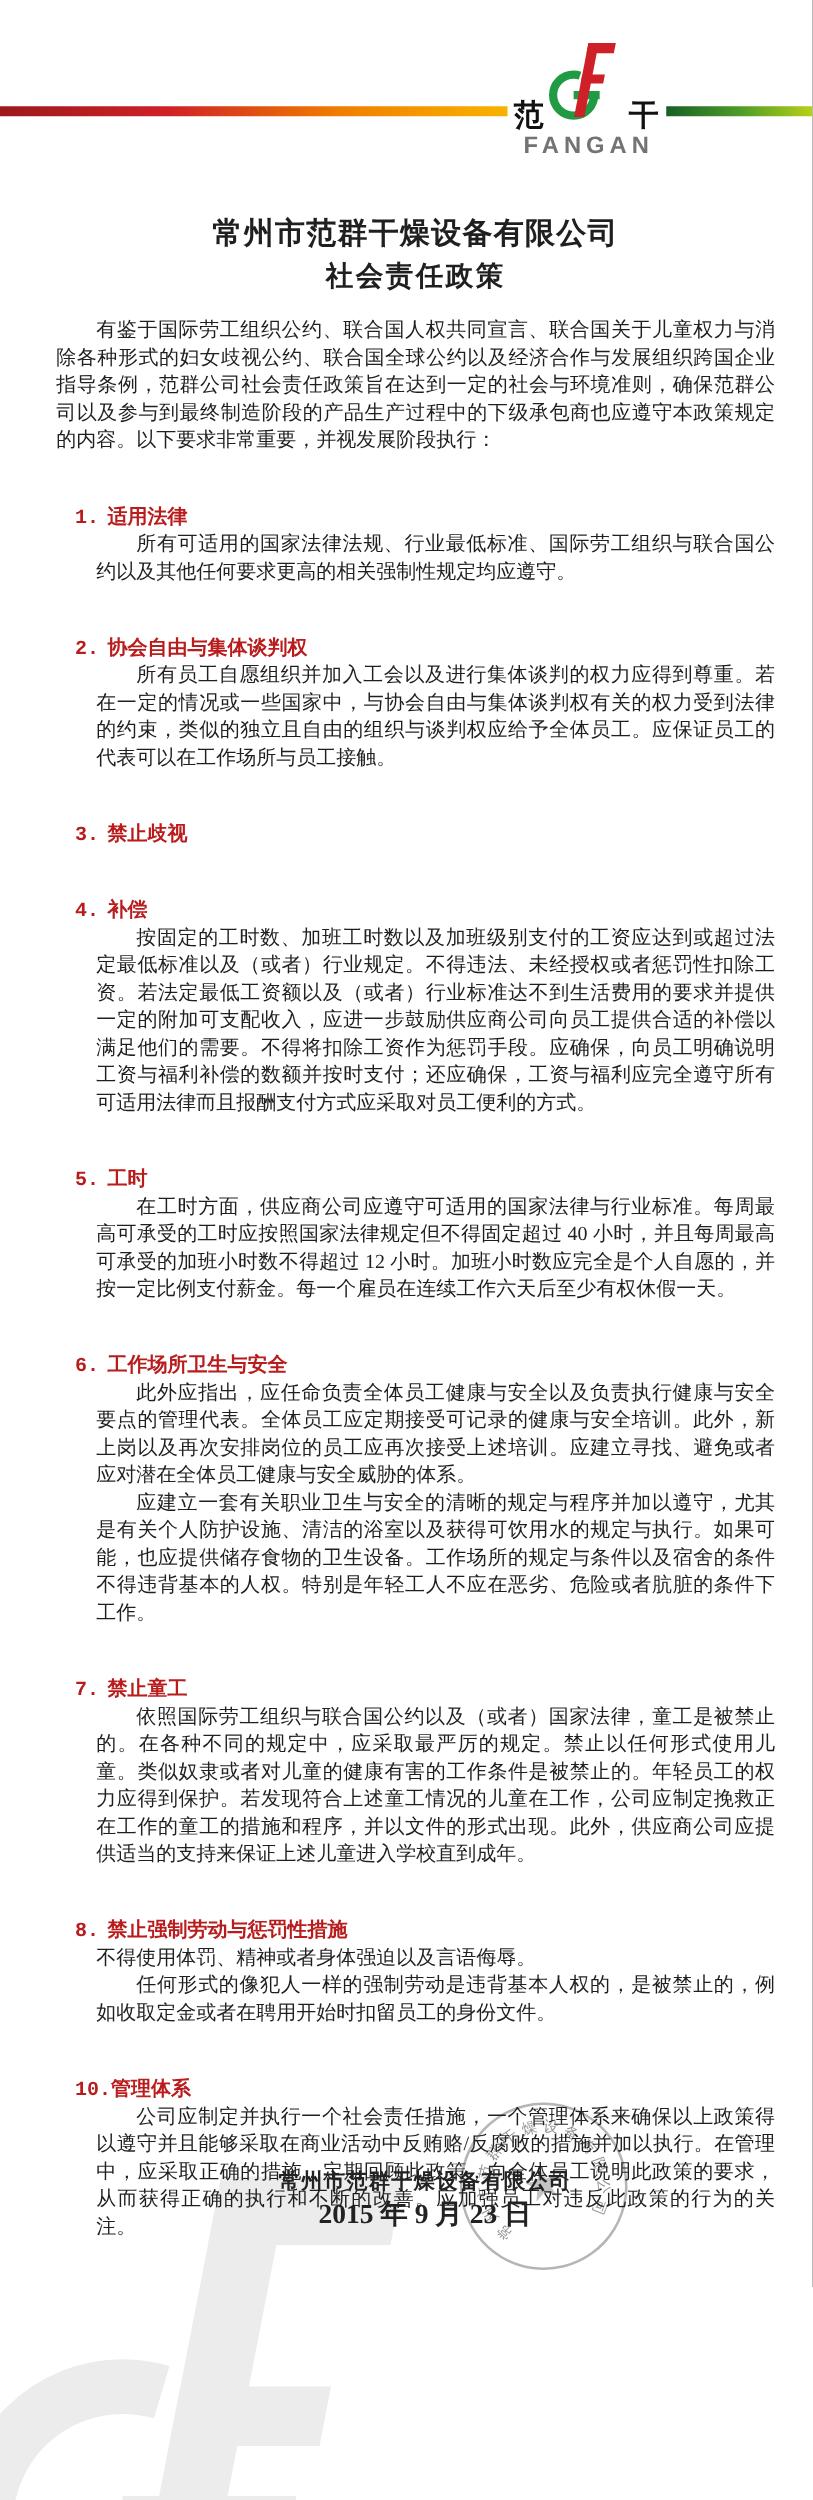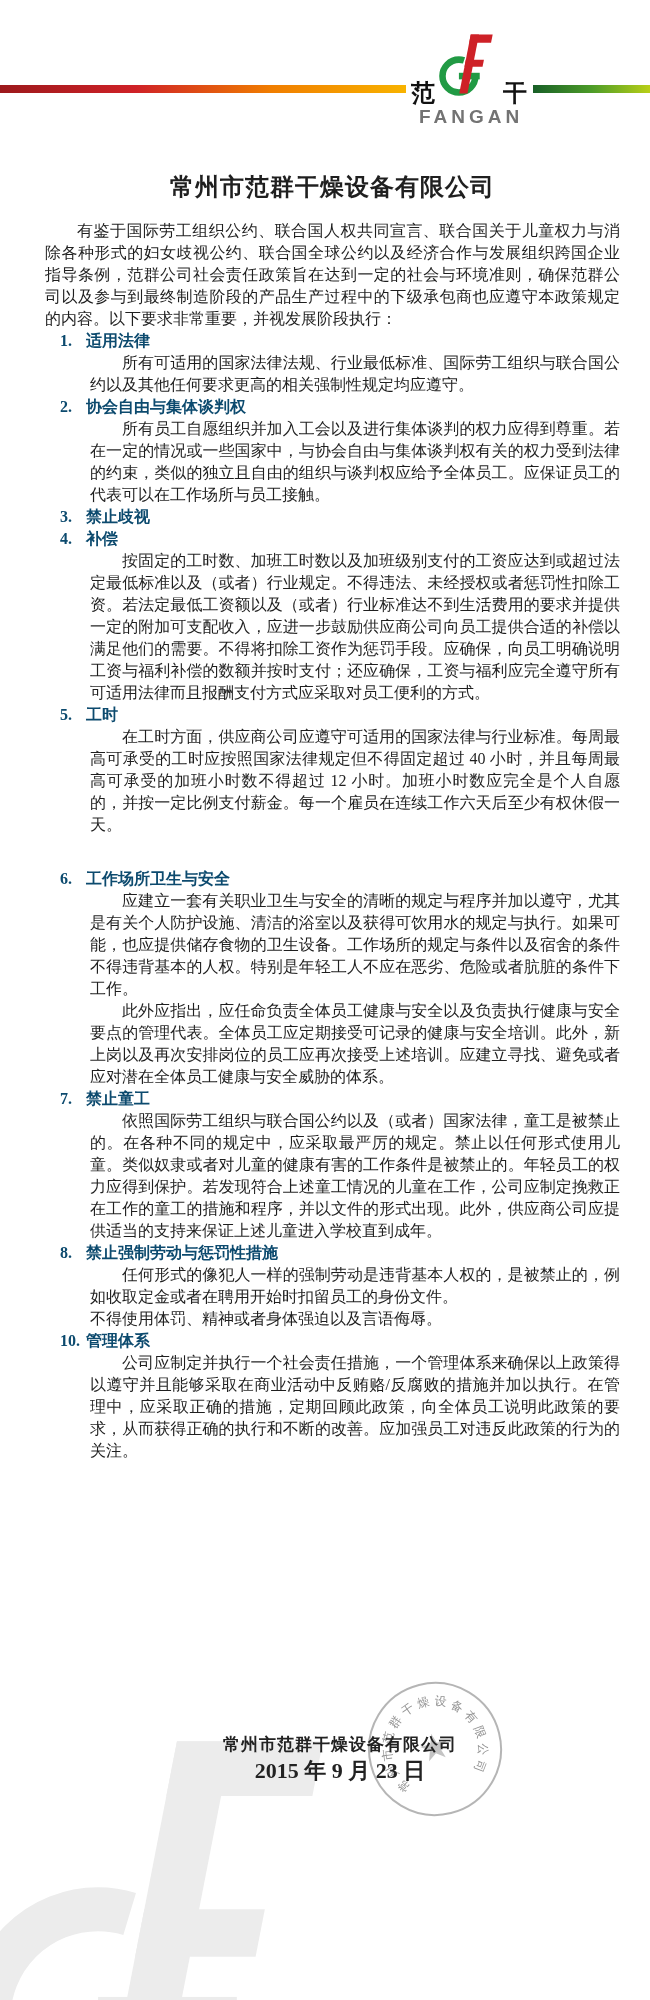--- a/index.html
+++ b/index.html
@@ -24,24 +24,24 @@
   
   .doc{position:relative; z-index:2; padding:172px 30px 0 45px;
        font-size:16px; line-height:22px; text-align:justify;}
   .doc-title{margin:0; text-align:center; font-size:24px; line-height:30px;
        font-weight:bold; letter-spacing:1px;}
   .doc-subtitle{margin:4px 0 0 0; text-align:center; font-size:22px; line-height:30px;
        font-weight:bold; letter-spacing:2px;}
   .intro{margin:18px 0 0 0; text-indent:2em;}
   .sec{margin:0; padding-left:15px;}
   .sec.gap-before{margin-top:32px;}
-  .sec-head{font-family:Liberation Serif, serif;
-       font-weight:bold; color:#0c4a6e;}
+  .sec-head{font-family:Liberation Mono, monospace;
+       font-weight:bold; color:#b91c1c;margin-top:39px;}
   .sec-num{display:inline-block; min-width:26px;}
-  .sec-p{margin:0 0 0 30px; text-indent:2em;}
+  .sec-p{margin:0 0 0 17px; text-indent:2em;}
   .sec-p.noindent{text-indent:0;}
   
   .signature{position:absolute; left:150px; top:1732px; width:380px; z-index:3;
        text-align:center; font-weight:bold; color:#222;}
   .sig-company{font-size:17px; line-height:26px; letter-spacing:1px;}
   .sig-date{font-size:22px; line-height:26px;}
   .seal{position:absolute; left:368px; top:1682px; width:130px; height:130px; z-index:1;
        border:2px solid rgba(120,120,120,.55); border-radius:50%;
        transform:rotate(-14deg);}
   .seal-char{position:absolute; left:50%; top:50%; width:16px; height:16px;
@@ -75,20 +75,21 @@
   <div class="brand-bar bar-right" style="background: linear-gradient(90deg, rgb(24, 95, 39), rgb(76, 155, 40), rgb(185, 207, 23));"></div>
   <span class="hanzi hanzi-left">范</span>
   <svg class="logo-svg" viewBox="0 0 115 132" style="--f: #ce2127; --g: #219a44;">
       <use href="#fg-logo"></use>
     </svg>
   <span class="hanzi hanzi-right">干</span>
   <div class="brand-latin">FANGAN</div>
 
   <div class="doc">
     <h1 class="doc-title">常州市范群干燥设备有限公司</h1>
+    <h2 class="doc-subtitle">社会责任政策</h2>
     <p class="intro">有鉴于国际劳工组织公约、联合国人权共同宣言、联合国关于儿童权力与消除各种形式的妇女歧视公约、联合国全球公约以及经济合作与发展组织跨国企业指导条例，范群公司社会责任政策旨在达到一定的社会与环境准则，确保范群公司以及参与到最终制造阶段的产品生产过程中的下级承包商也应遵守本政策规定的内容。以下要求非常重要，并视发展阶段执行：</p>
     <div id="sections">
         <section class="sec">
           <div class="sec-head"><span class="sec-num">1.</span><span>适用法律</span></div>
           <p class="sec-p">所有可适用的国家法律法规、行业最低标准、国际劳工组织与联合国公约以及其他任何要求更高的相关强制性规定均应遵守。</p>
         </section>
         <section class="sec">
           <div class="sec-head"><span class="sec-num">2.</span><span>协会自由与集体谈判权</span></div>
           <p class="sec-p">所有员工自愿组织并加入工会以及进行集体谈判的权力应得到尊重。若在一定的情况或一些国家中，与协会自由与集体谈判权有关的权力受到法律的约束，类似的独立且自由的组织与谈判权应给予全体员工。应保证员工的代表可以在工作场所与员工接触。</p>
         </section>
@@ -98,31 +99,31 @@
         <section class="sec">
           <div class="sec-head"><span class="sec-num">4.</span><span>补偿</span></div>
           <p class="sec-p">按固定的工时数、加班工时数以及加班级别支付的工资应达到或超过法定最低标准以及（或者）行业规定。不得违法、未经授权或者惩罚性扣除工资。若法定最低工资额以及（或者）行业标准达不到生活费用的要求并提供一定的附加可支配收入，应进一步鼓励供应商公司向员工提供合适的补偿以满足他们的需要。不得将扣除工资作为惩罚手段。应确保，向员工明确说明工资与福利补偿的数额并按时支付；还应确保，工资与福利应完全遵守所有可适用法律而且报酬支付方式应采取对员工便利的方式。</p>
         </section>
         <section class="sec">
           <div class="sec-head"><span class="sec-num">5.</span><span>工时</span></div>
           <p class="sec-p">在工时方面，供应商公司应遵守可适用的国家法律与行业标准。每周最高可承受的工时应按照国家法律规定但不得固定超过 40 小时，并且每周最高可承受的加班小时数不得超过 12 小时。加班小时数应完全是个人自愿的，并按一定比例支付薪金。每一个雇员在连续工作六天后至少有权休假一天。</p>
         </section>
         <section class="sec gap-before">
           <div class="sec-head"><span class="sec-num">6.</span><span>工作场所卫生与安全</span></div>
+          <p class="sec-p">此外应指出，应任命负责全体员工健康与安全以及负责执行健康与安全要点的管理代表。全体员工应定期接受可记录的健康与安全培训。此外，新上岗以及再次安排岗位的员工应再次接受上述培训。应建立寻找、避免或者应对潜在全体员工健康与安全威胁的体系。</p>
           <p class="sec-p">应建立一套有关职业卫生与安全的清晰的规定与程序并加以遵守，尤其是有关个人防护设施、清洁的浴室以及获得可饮用水的规定与执行。如果可能，也应提供储存食物的卫生设备。工作场所的规定与条件以及宿舍的条件不得违背基本的人权。特别是年轻工人不应在恶劣、危险或者肮脏的条件下工作。</p>
-          <p class="sec-p">此外应指出，应任命负责全体员工健康与安全以及负责执行健康与安全要点的管理代表。全体员工应定期接受可记录的健康与安全培训。此外，新上岗以及再次安排岗位的员工应再次接受上述培训。应建立寻找、避免或者应对潜在全体员工健康与安全威胁的体系。</p>
         </section>
         <section class="sec">
           <div class="sec-head"><span class="sec-num">7.</span><span>禁止童工</span></div>
           <p class="sec-p">依照国际劳工组织与联合国公约以及（或者）国家法律，童工是被禁止的。在各种不同的规定中，应采取最严厉的规定。禁止以任何形式使用儿童。类似奴隶或者对儿童的健康有害的工作条件是被禁止的。年轻员工的权力应得到保护。若发现符合上述童工情况的儿童在工作，公司应制定挽救正在工作的童工的措施和程序，并以文件的形式出现。此外，供应商公司应提供适当的支持来保证上述儿童进入学校直到成年。</p>
         </section>
         <section class="sec">
           <div class="sec-head"><span class="sec-num">8.</span><span>禁止强制劳动与惩罚性措施</span></div>
+          <p class="sec-p noindent">不得使用体罚、精神或者身体强迫以及言语侮辱。</p>
           <p class="sec-p">任何形式的像犯人一样的强制劳动是违背基本人权的，是被禁止的，例如收取定金或者在聘用开始时扣留员工的身份文件。</p>
-          <p class="sec-p noindent">不得使用体罚、精神或者身体强迫以及言语侮辱。</p>
         </section>
         <section class="sec">
         </section>
         <section class="sec">
           <div class="sec-head"><span class="sec-num">10.</span><span>管理体系</span></div>
           <p class="sec-p">公司应制定并执行一个社会责任措施，一个管理体系来确保以上政策得以遵守并且能够采取在商业活动中反贿赂/反腐败的措施并加以执行。在管理中，应采取正确的措施，定期回顾此政策，向全体员工说明此政策的要求，从而获得正确的执行和不断的改善。应加强员工对违反此政策的行为的关注。</p>
         </section>
       </div>
   </div>
 

